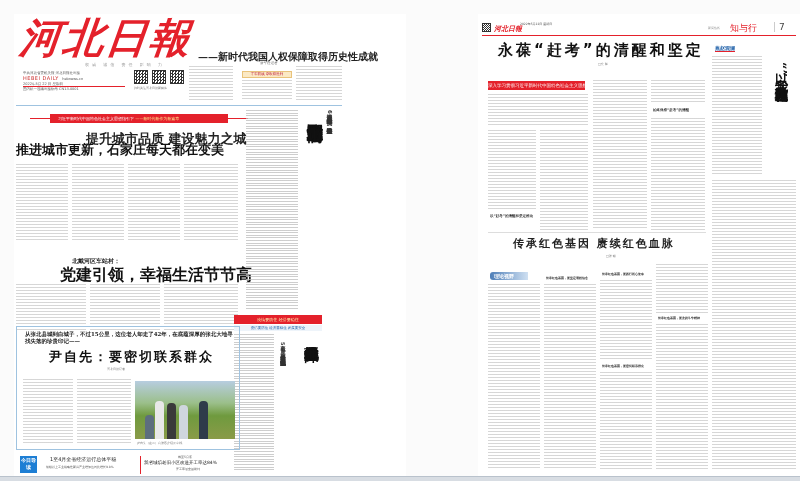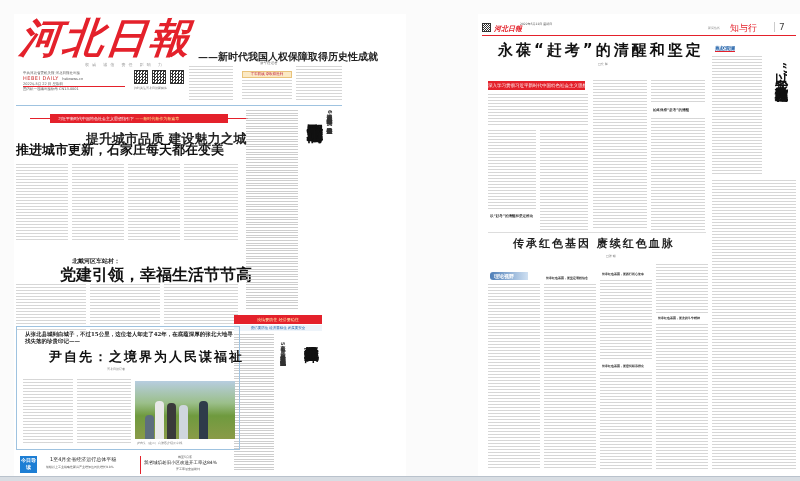--- a/index.html
+++ b/index.html
@@ -123,21 +123,21 @@
     <div class="vert" style="left:312px;top:96px;font-size:5.5px;color:#333;line-height:7px;">深入推进6个特色产业集群转型升级  实施17个重点产业链延链补链强链</div>
 
     <div class="red-bar-sm" style="left:220px;top:301px;">疫情要防住 经济要稳住</div>
     <div class="blue-tags" style="left:220px;top:311px;">疫情要防住  经济要稳住  发展要安全</div>
     <div class="lines dense" style="left:220px;top:320px;width:40px;height:138px;"></div>
     <div class="vert" style="left:290px;top:322px;font-size:14px;font-family:'DejaVu Serif',serif;color:#111;line-height:16px;">我省优化土地供给保障项目用地</div>
     <div class="vert" style="left:265px;top:328px;font-size:5px;color:#333;line-height:7px;height:130px;white-space:normal;">截至5月底，除基础设施类项目外，其他省级重点项目九成以上已全部或部分完成土地转用征收</div>
 
     <div class="feature-box" style="left:2px;top:312px;">
       <div style="position:absolute;left:8px;top:4px;width:208px;font-family:'DejaVu Serif',serif;font-weight:bold;font-size:5.5px;line-height:7px;color:#222;">从张北县城到白城子，不过15公里，这位老人却走了42年，在底蕴深厚的张北大地寻找失落的珍贵印记——</div>
-      <div style="position:absolute;left:32px;top:21px;font-size:13px;font-weight:bold;color:#111;letter-spacing:2px;white-space:nowrap;">尹自先：之境界为人民谋福祉</div>
+      <div style="position:absolute;left:32px;top:21px;font-size:13px;font-weight:bold;color:#111;letter-spacing:2px;white-space:nowrap;">尹自先：要密切联系群众</div>
       <div style="position:absolute;left:90px;top:40px;font-size:3px;color:#777;">河北日报记者</div>
       <div class="lines" style="left:6px;top:52px;width:50px;height:64px;"></div>
       <div class="lines" style="left:60px;top:52px;width:54px;height:64px;"></div>
       <div class="photo">
         <div class="person" style="left:20px;height:38px;background:#e8e8e8;"></div>
         <div class="person" style="left:32px;height:36px;background:#3a3a3a;"></div>
         <div class="person" style="left:44px;height:34px;background:#cfd6dd;"></div>
         <div class="person" style="left:64px;height:38px;background:#2f3b4a;"></div>
         <div class="person" style="left:10px;height:24px;background:#5d6e7e;"></div>
       </div>

